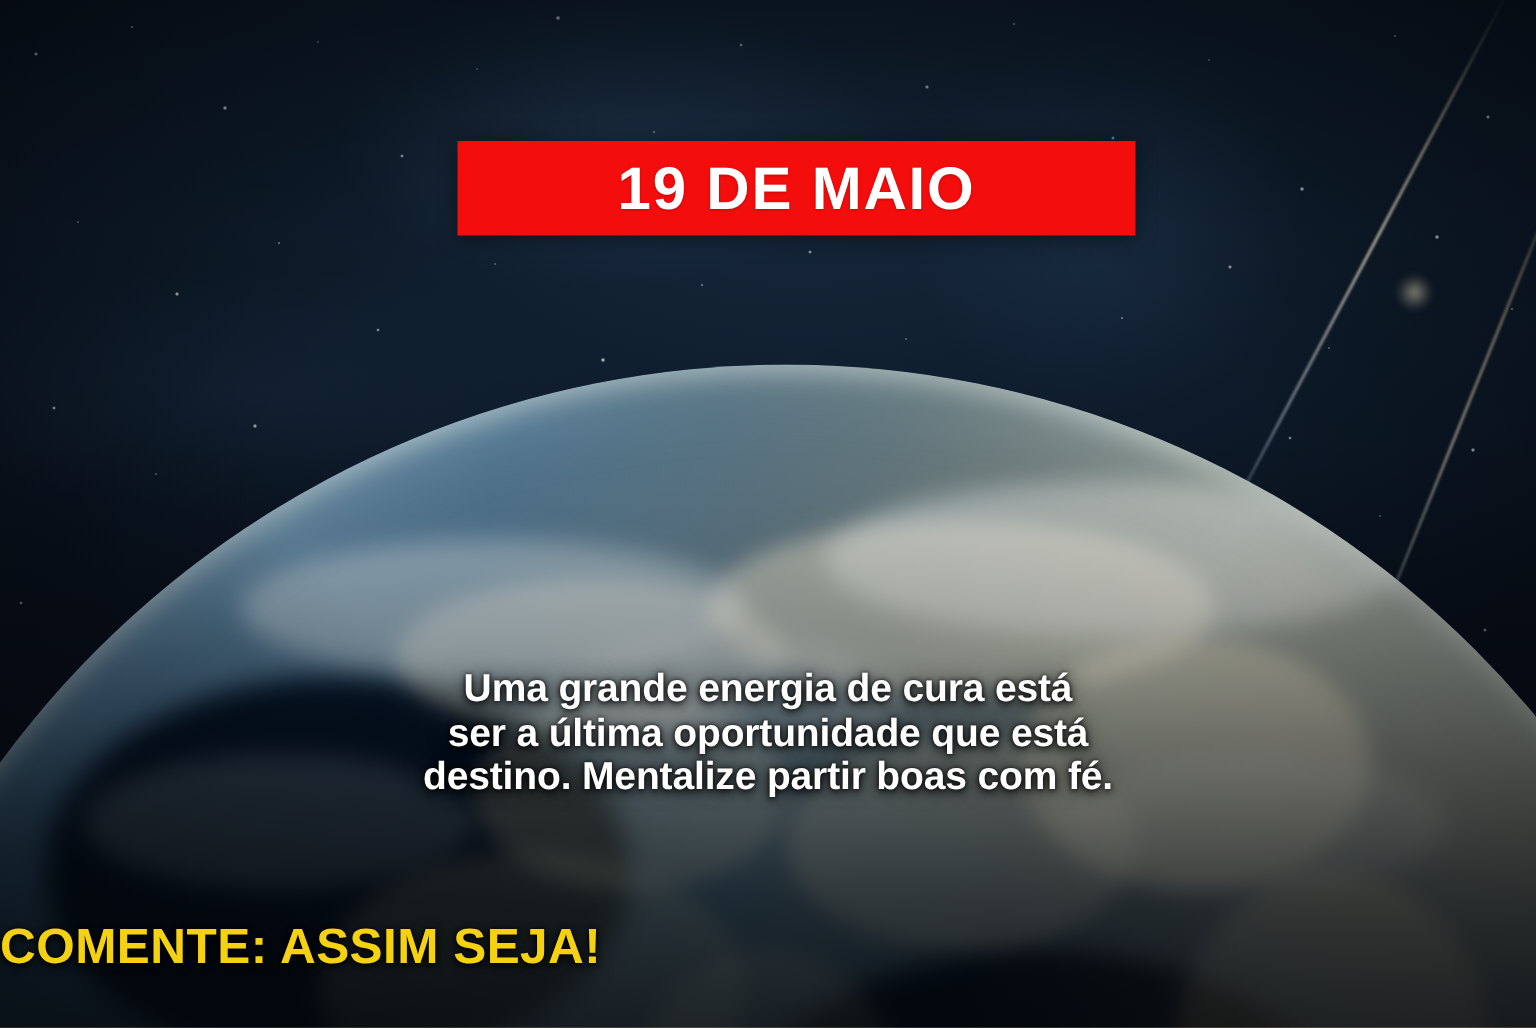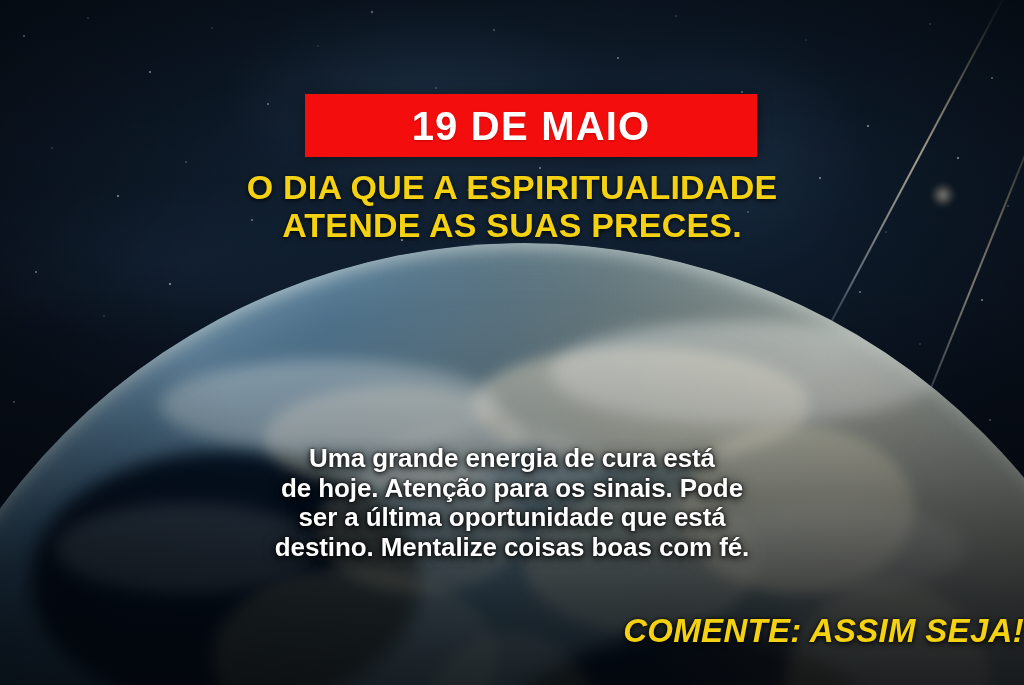--- a/index.html
+++ b/index.html
@@ -280,31 +280,30 @@
       0 2px 6px rgba(0,0,0,0.85),
       0 0 14px rgba(0,0,0,0.55);
   }
   .body-line { display: block; white-space: nowrap; }
 
   .cta {
     position: absolute;
     left: 0;
     right: 0;
     top: 614px;
-    text-align: right;
+    text-align: left;
     color: #f5d211;
     font-size: 33px;
     font-weight: bold;
     letter-spacing: 0.3px;
     line-height: 1;
     white-space: nowrap;
     text-shadow:
       0 0 3px rgba(0,0,0,0.75),
       0 2px 6px rgba(0,0,0,0.85);
-    font-style: italic;
   }
 </style>
 </head>
 <body>
 
 <div id="poster">
 
   <div class="layer space-base"></div>
   <div class="layer nebula"></div>
   <div class="layer stars"></div>
@@ -344,28 +343,23 @@
   </div>
 
   <div class="layer vignette"></div>
 
   <div class="content">
 
     <div class="date-banner">
       <span class="date-banner-text">19 DE MAIO</span>
     </div>
 
-    <div class="headline">
-      <span class="headline-line">O DIA QUE A ESPIRITUALIDADE</span>
-      <span class="headline-line">ATENDE AS SUAS PRECES.</span>
-    </div>
 
     <div class="body-copy">
       <span class="body-line">Uma grande energia de cura está</span>
-      <span class="body-line">de hoje. Atenção para os sinais. Pode</span>
       <span class="body-line">ser a última oportunidade que está</span>
-      <span class="body-line">destino. Mentalize coisas boas com fé.</span>
+      <span class="body-line">destino. Mentalize partir boas com fé.</span>
     </div>
 
     <div class="cta">COMENTE: ASSIM SEJA!</div>
 
   </div>
 </div>
 
 </body></html>

